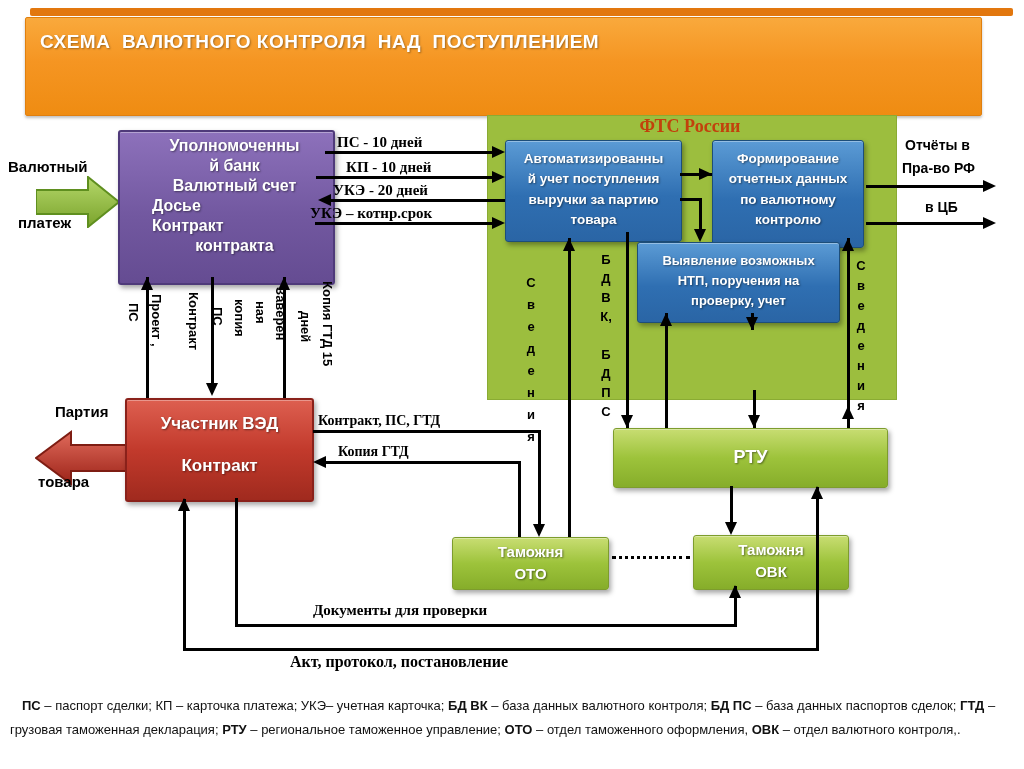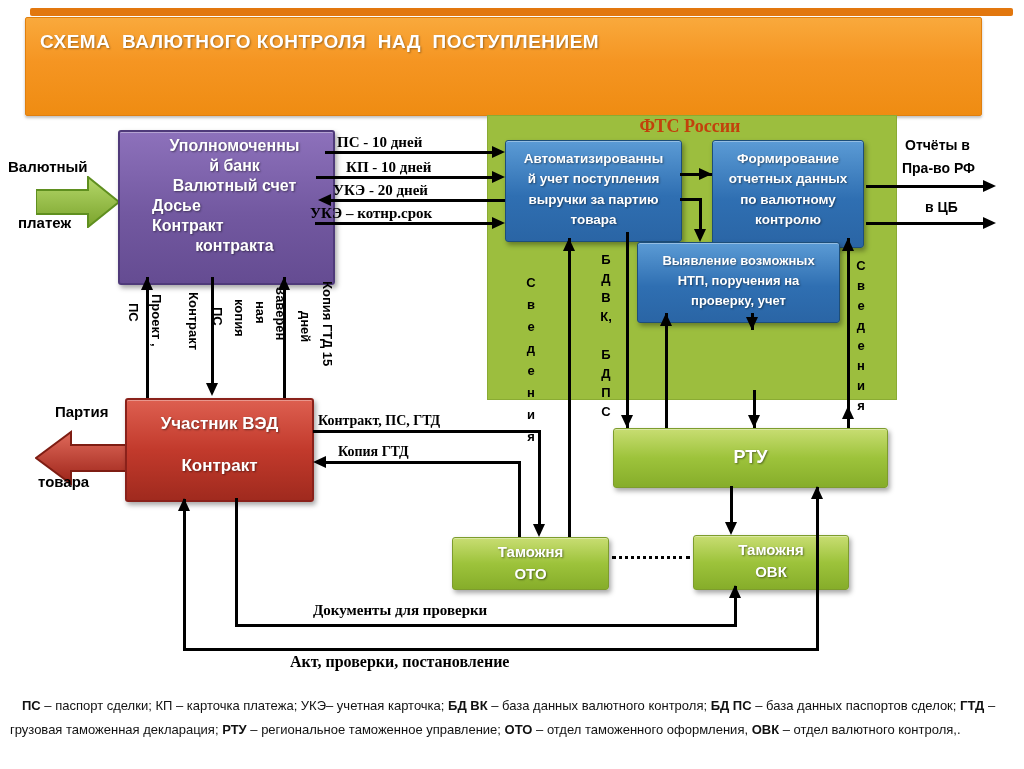--- a/index.html
+++ b/index.html
@@ -242,21 +242,21 @@
 
   <div class="line" style="left:235px;top:498px;width:3px;height:129px;"></div>
   <div class="line" style="left:235px;top:624px;width:502px;height:3px;"></div>
   <div class="line" style="left:734px;top:586px;width:3px;height:40px;"></div>
   <div class="ah ah-u" style="left:729px;top:585px;"></div>
   <div class="serifb" style="left:313px;top:602px;">Документы для проверки</div>
 
   <div class="line" style="left:183px;top:499px;width:3px;height:151px;"></div>
   <div class="ah ah-u" style="left:178px;top:498px;"></div>
   <div class="line" style="left:183px;top:648px;width:636px;height:3px;"></div>
-  <div class="serifb" style="left:290px;top:653px;font-size:16px;">Акт, проверки, постановление</div>
+  <div class="serifb" style="left:290px;top:653px;font-size:16px;">Акт, протокол, постановление</div>
 
   <div class="sansb" style="left:905px;top:137px;font-size:14px;">Отчёты в</div>
   <div class="sansb" style="left:902px;top:160px;font-size:14px;">Пра-во РФ</div>
   <div class="line" style="left:866px;top:185px;width:122px;height:3px;"></div>
   <div class="ah ah-r" style="left:983px;top:180px;"></div>
 
   <div class="sansb" style="left:925px;top:199px;font-size:14px;">в ЦБ</div>
   <div class="line" style="left:866px;top:222px;width:122px;height:3px;"></div>
   <div class="ah ah-r" style="left:983px;top:217px;"></div>
 

